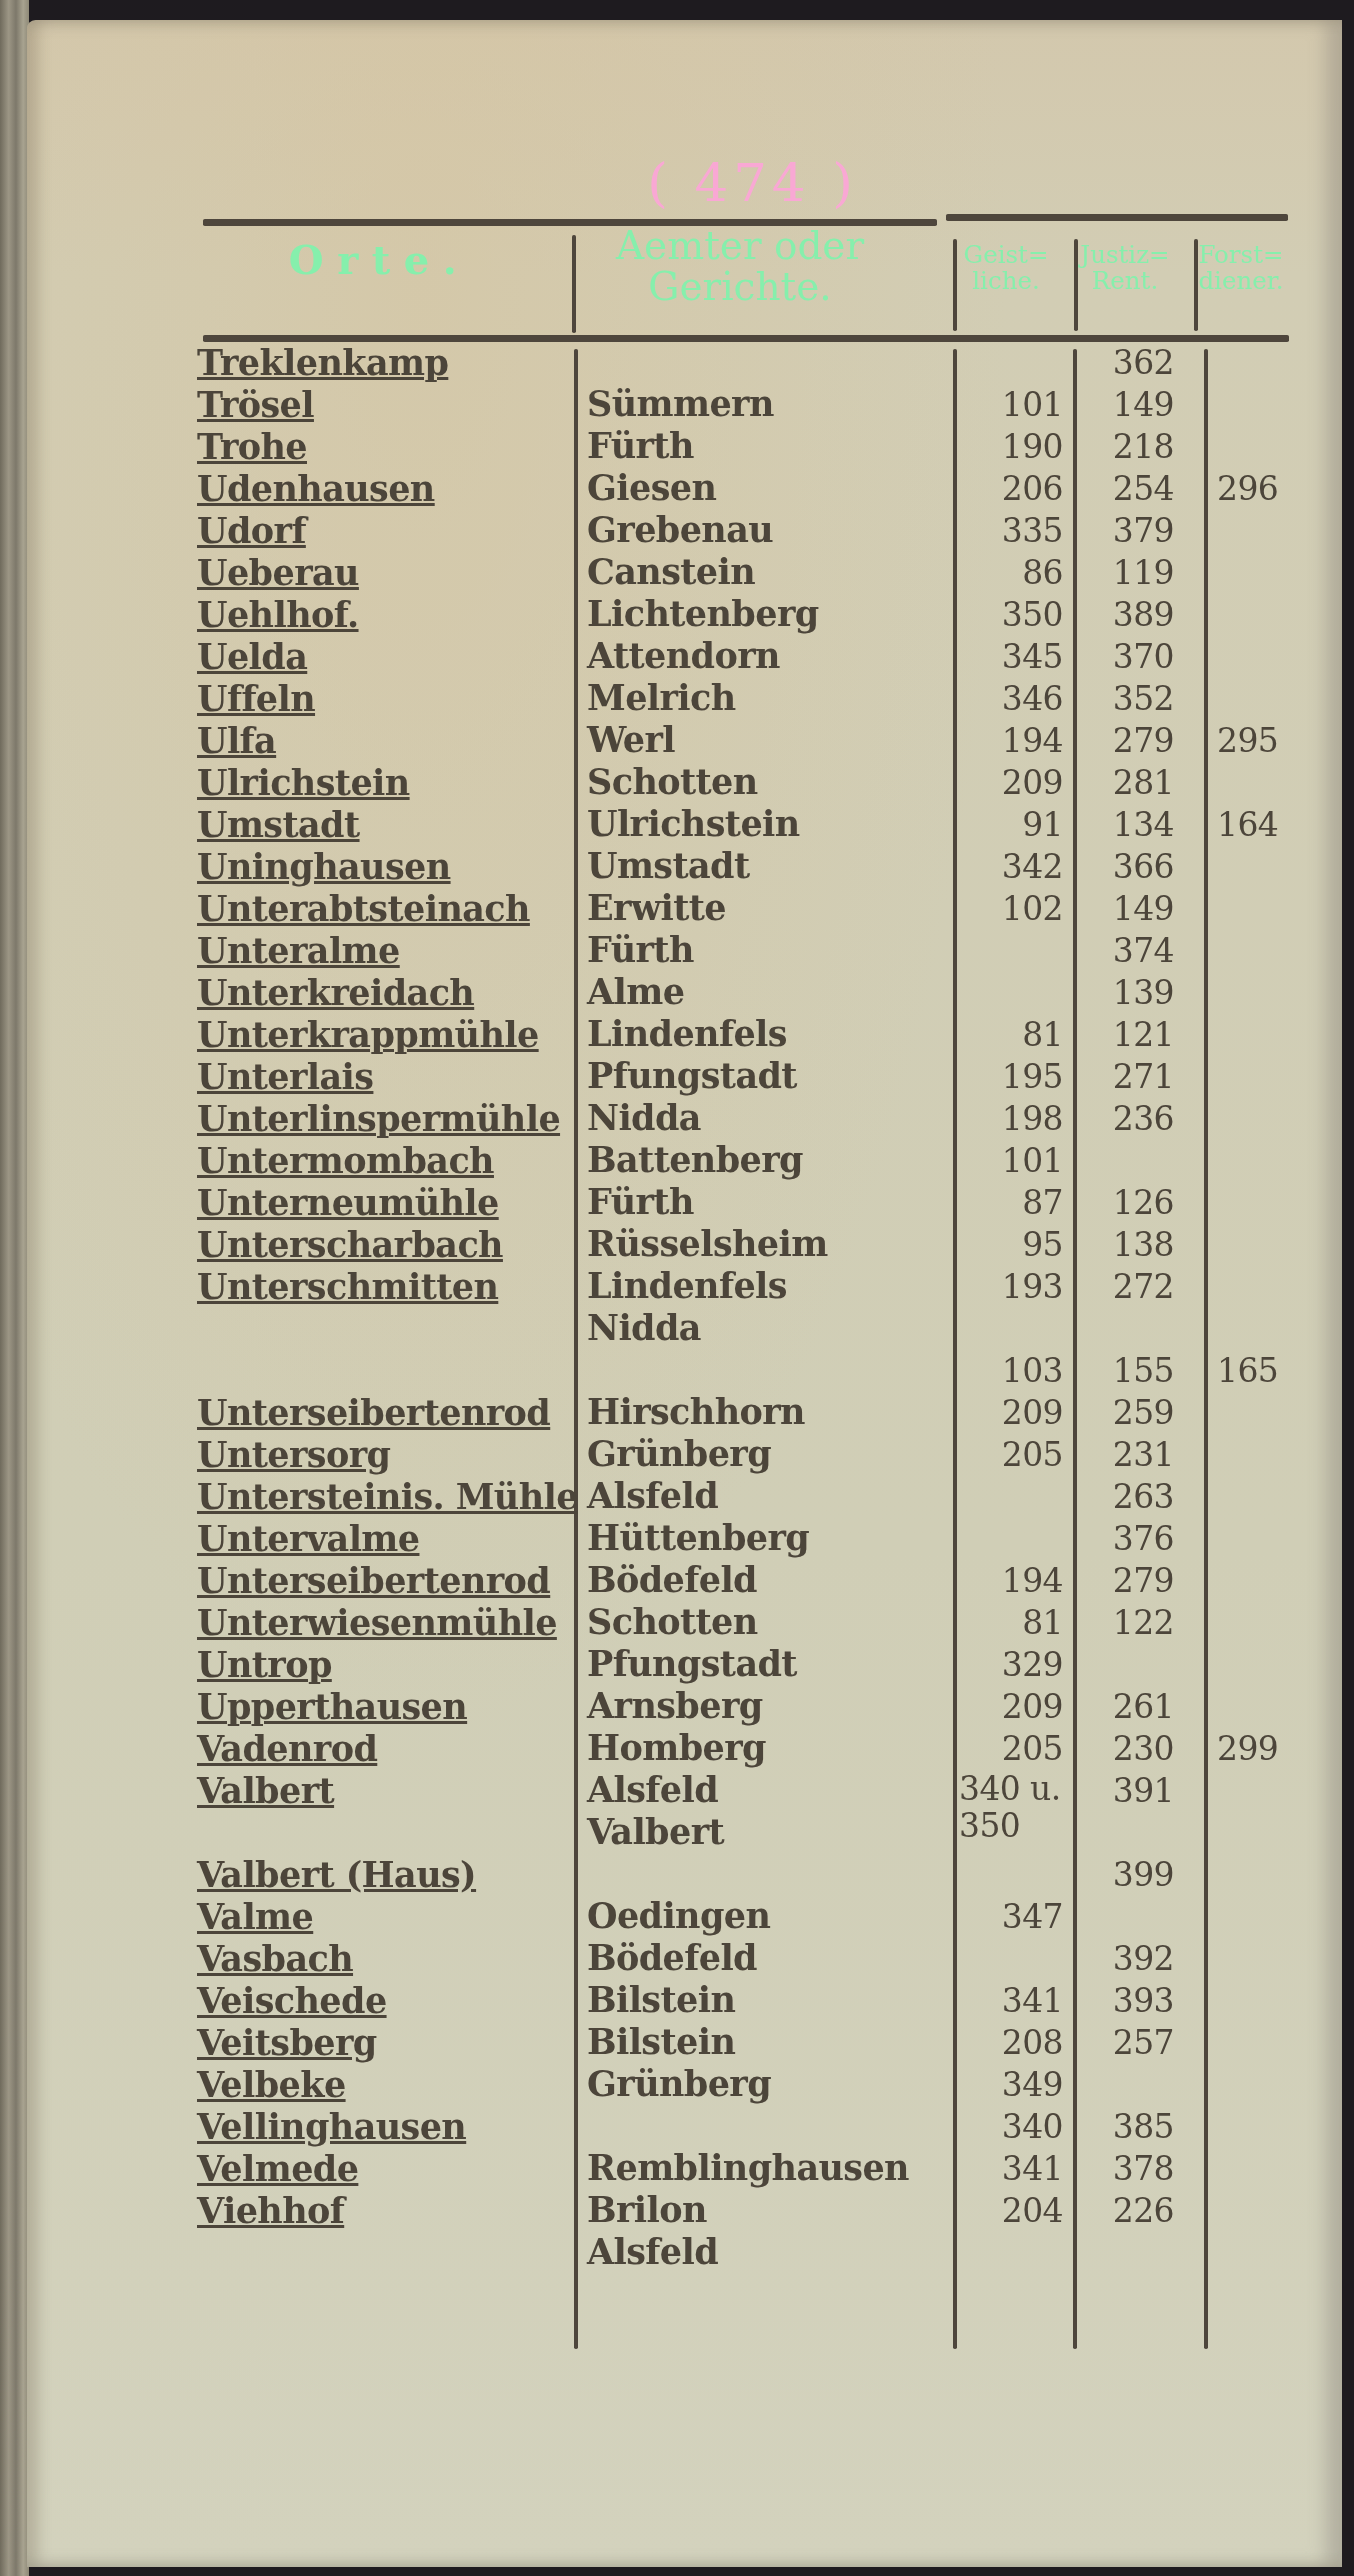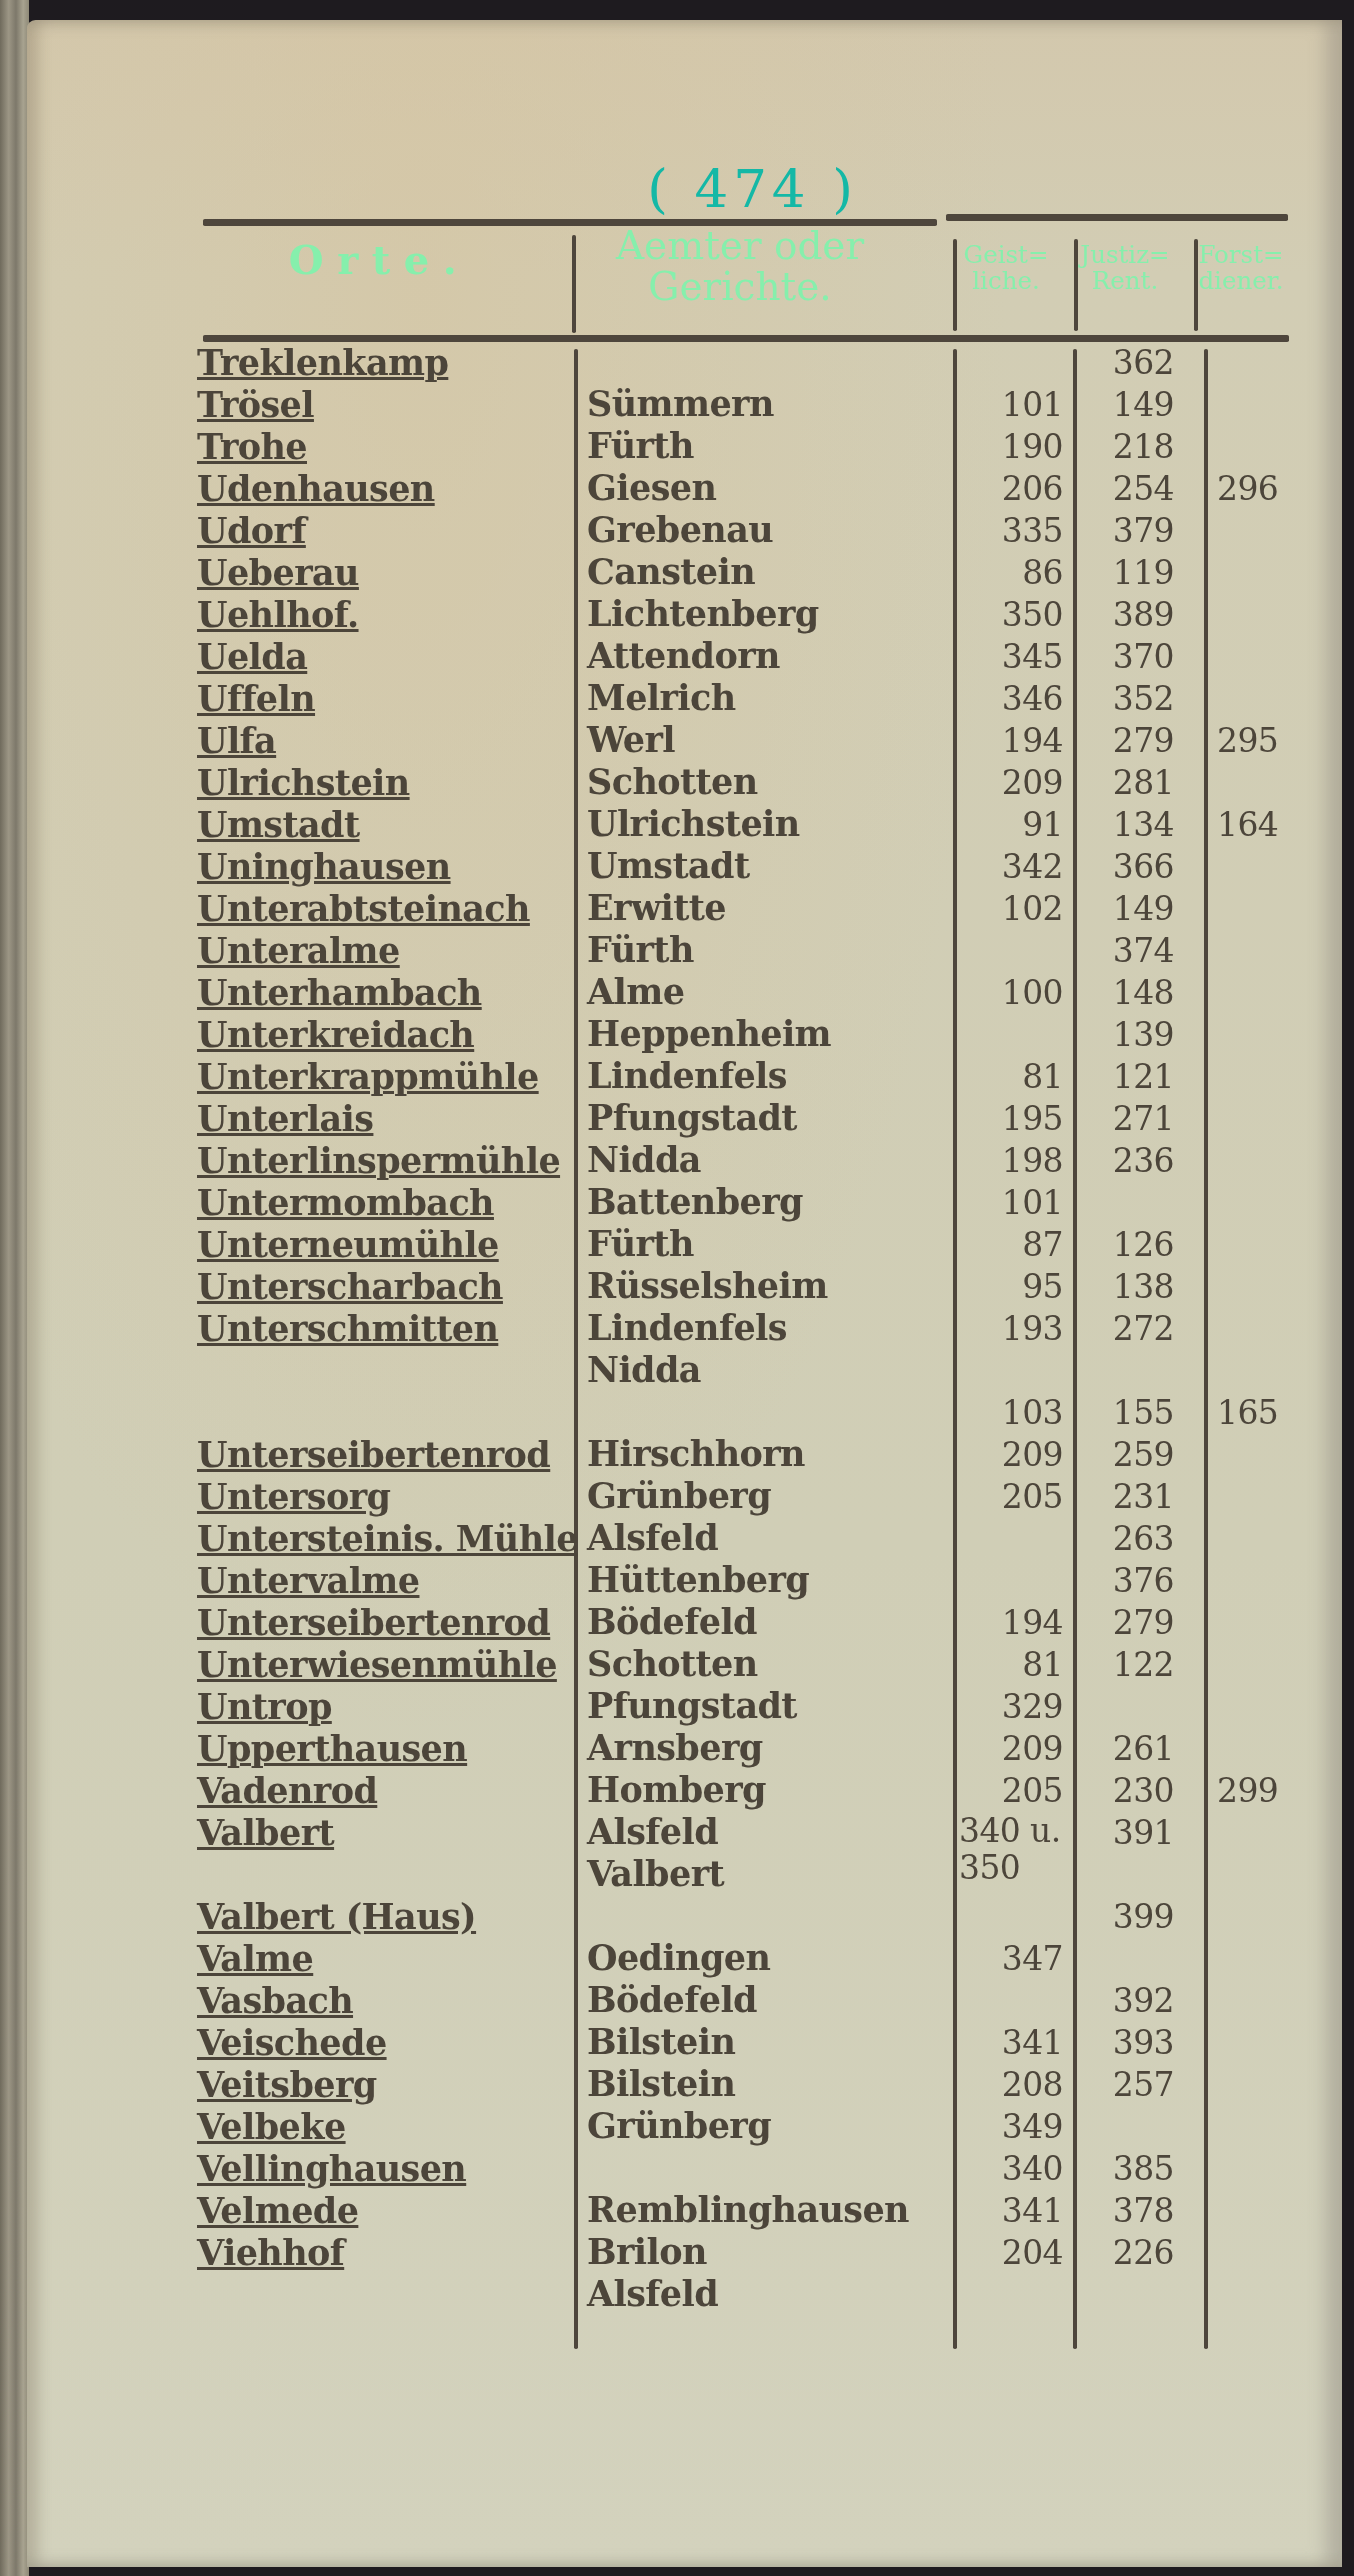--- a/index.html
+++ b/index.html
@@ -26,27 +26,27 @@
     left: 27px; top: 19.6px;
     width: 1315px; height: 2547px;
     background:
       radial-gradient(ellipse at 30% 10%, rgba(214,196,160,0.55), rgba(0,0,0,0) 45%),
       linear-gradient(180deg, #d3c8ad 0%, #d2cdb4 10%, #d0ceb6 60%, #d3d2bd 100%);
     border-top-left-radius: 8.6px;
     box-shadow: inset 11px 0 13.5px rgba(90,80,60,0.25), inset -16px 0 17px rgba(120,115,110,0.35);
   }
   .page-number {
     position: absolute;
-    left: 612px; top: 158px;
+    left: 612px; top: 152px;
     width: 281px;
     text-align: center;
     font-size: 53px;
     font-family: "DejaVu Serif", serif;
     letter-spacing: 4.9px;
-    color: #14b8a6;
+    color: #f9a8d4;
   }
   .rule {
     position: absolute;
     height: 7.3px;
     background: #4e463c;
     border-radius: 1.8px;
   }
   .vline {
     position: absolute;
     width: 3.7px;
@@ -339,33 +339,20 @@
     <div class="cell amt">Alme</div>
     <div class="cell num geist">
       <span></span>
       
     </div>
     <div class="cell num justiz">374</div>
     <div class="cell num forst"></div>
   </div>
     <div class="row">
     <div class="cell ort">
-      <span>Unterhambach</span>
-      
-    </div>
-    <div class="cell amt">Heppenheim</div>
-    <div class="cell num geist">
-      <span>100</span>
-      
-    </div>
-    <div class="cell num justiz">148</div>
-    <div class="cell num forst"></div>
-  </div>
-    <div class="row">
-    <div class="cell ort">
       <span>Unterkreidach</span>
       
     </div>
     <div class="cell amt">Lindenfels</div>
     <div class="cell num geist">
       <span></span>
       
     </div>
     <div class="cell num justiz">139</div>
     <div class="cell num forst"></div>

